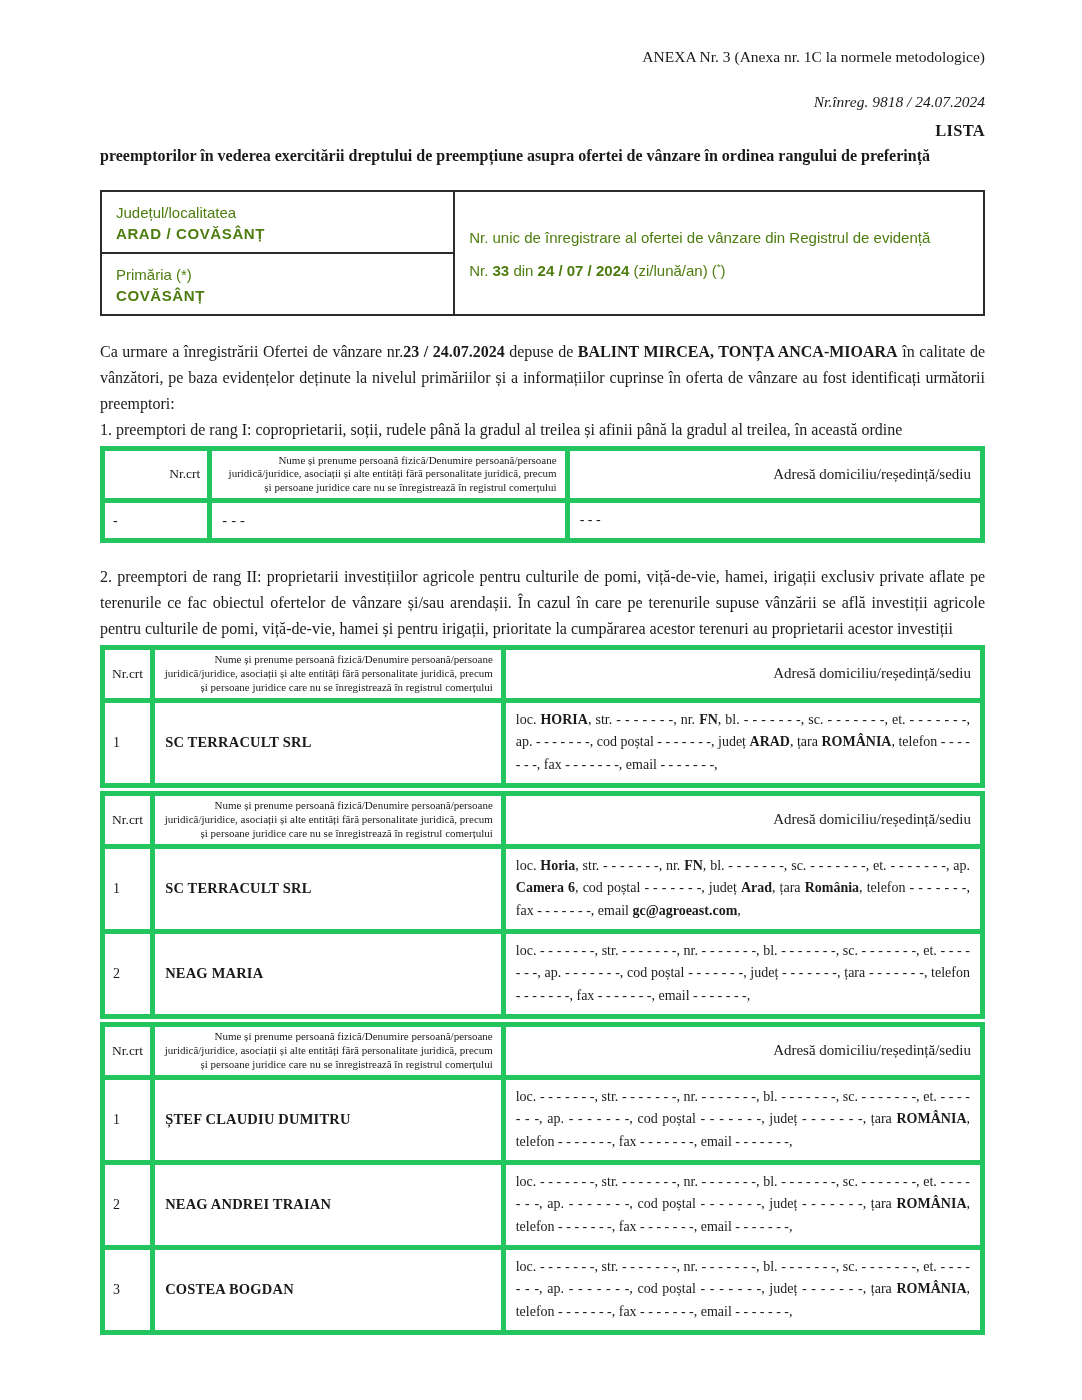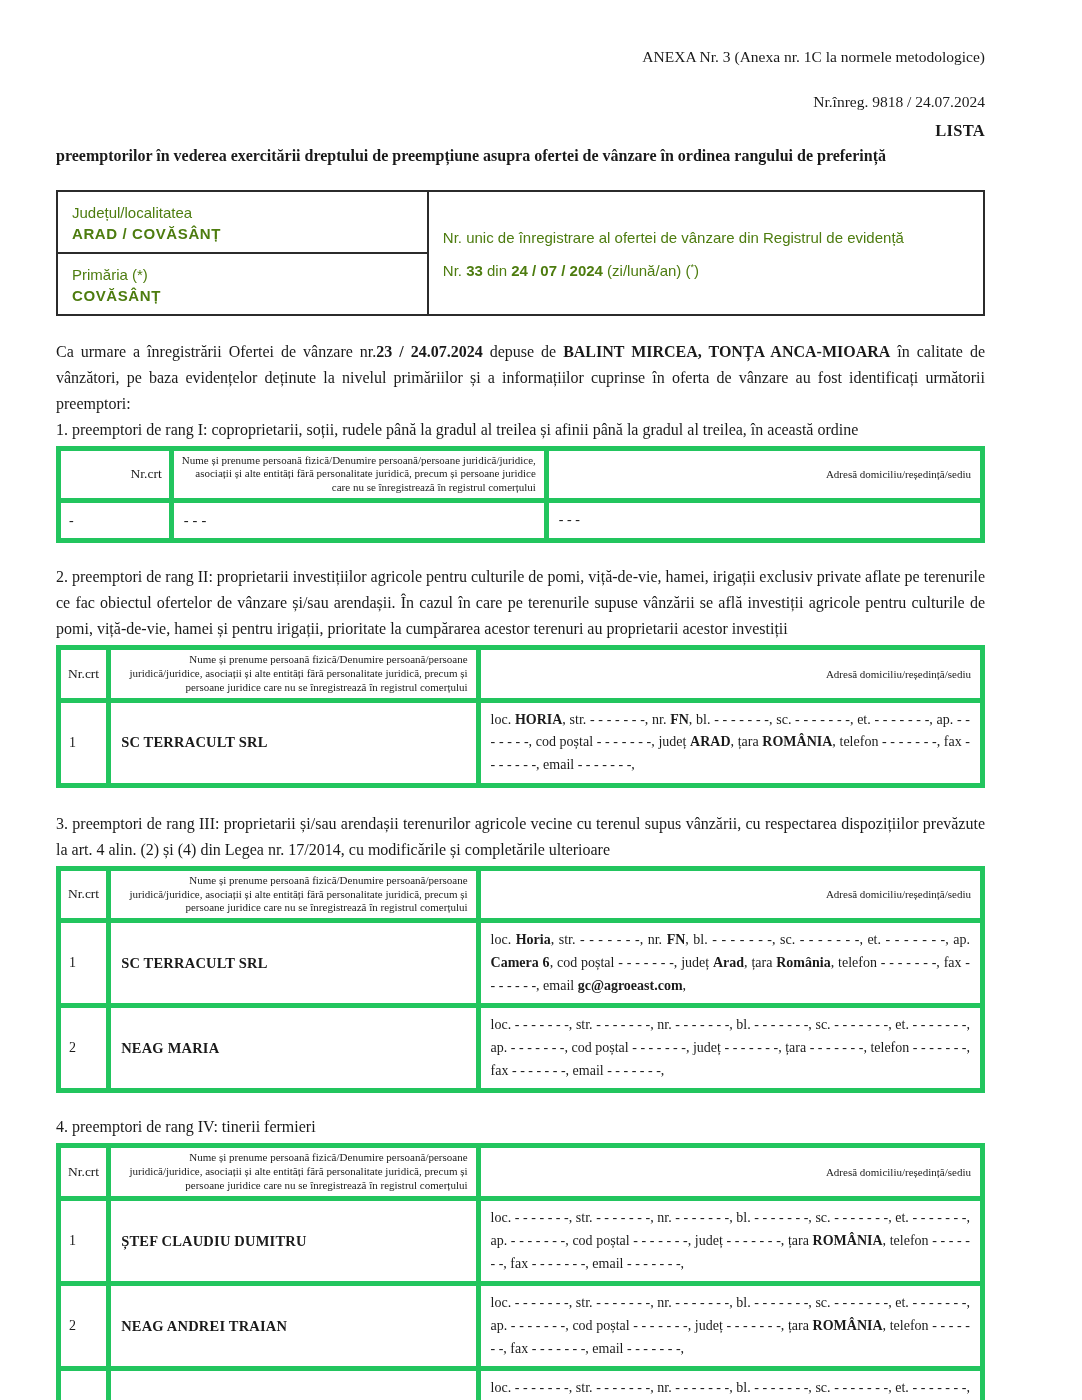--- a/index.html
+++ b/index.html
@@ -4,29 +4,29 @@
 <style>
   * { box-sizing: border-box; }
   html, body { margin: 0; padding: 0; background: #e8e8e8; }
   .page {
     width: 1082px;
     height: 1400px;
     margin: 0 auto;
     background: #ffffff;
     color: #1a1a1a;
     font-family: "Liberation Serif", serif;
-    padding: 48px 97px 30px 56px;
+    padding: 48px 97px 30px 100px;
     overflow: hidden;
   }
   .b { font-weight: bold; }
   sup { font-size: 9px; }
 
   
   .annex-line { text-align: right; font-size: 15.5px; }
-  .reg-line  { text-align: right; font-size: 15.5px; margin-top: 27px; }
+  .reg-line  { text-align: right; font-size: 15.5px; margin-top: 27px; font-style: italic; }
   .title     { text-align: right; font-weight: bold; font-size: 16.5px; margin-top: 10px; letter-spacing: 0.3px; }
   .subtitle  { text-align: left; font-weight: bold; font-size: 16px; line-height: 1.68; margin-top: 2px; }
 
   
   .info-table {
     width: 100%;
     border-collapse: collapse;
     margin-top: 20px;
     font-family: "Liberation Sans", sans-serif;
     font-size: 15px;
@@ -59,21 +59,21 @@
     width: 100%;
     border-collapse: collapse;
     border: 2px solid #1a1a1a;
     margin-top: 3px;
   }
   .rank-table th, .rank-table td { border: 5px solid #22c55e; }
   .rank-table thead tr { height: 46px; }
   .rank-table th { font-weight: normal; vertical-align: middle; text-align: right; }
   .h-nr   { font-size: 13.5px; text-align: left; padding: 3px 7px; }
   .h-name { font-size: 11px; text-align: justify; line-height: 1.27; padding: 3px 8px; }
-  .h-addr { font-size: 11px; text-align: left; padding: 3px 9px; }
+  .h-addr { font-size: 15px; text-align: left; padding: 3px 9px; }
   .t1 tbody tr { height: 38px; }
   .tn tbody tr { height: 64px; }
   .d-nr   { font-size: 14px; padding: 3px 8px; vertical-align: middle; }
   .d-name { font-size: 14.5px; font-weight: bold; padding: 3px 10px; vertical-align: middle; letter-spacing: 0.2px; }
   .d-name.plain { font-weight: normal; }
   .d-addr { font-size: 14px; padding: 6px 10px; line-height: 1.62; text-align: justify; vertical-align: middle; }
 </style>
 </head>
 <body>
 
@@ -146,21 +146,20 @@
     </thead>
     <tbody>
       <tr>
         <td class="d-nr">1</td>
         <td class="d-name">SC TERRACULT SRL</td>
         <td class="d-addr"><span>loc. </span><span class="b">HORIA</span><span>, str. - - - - - - -, nr. </span><span class="b">FN</span><span>, bl. - - - - - - -, sc. - - - - - - -, et. - - - - - - -, ap. - - - - - - -, cod poștal - - - - - - -, județ </span><span class="b">ARAD</span><span>, țara </span><span class="b">ROMÂNIA</span><span>, telefon - - - - - - -, fax - - - - - - -, email - - - - - - -,</span></td>
       </tr>
     </tbody>
   </table>
 
-  <div class="heading h3">3. preemptori de rang III: proprietarii și/sau arendașii terenurilor agricole vecine cu terenul supus vânzării, cu respectarea dispozițiilor prevăzute la art. 4 alin. (2) și (4) din Legea nr. 17/2014, cu modificările și completările ulterioare</div>
   <table class="rank-table tn">
     <colgroup>
         <col style="width:4.9%">
         <col style="width:40.2%">
         <col style="width:54.9%">
       </colgroup>
     <thead>
       <tr>
         <th class="h-nr">Nr.crt</th>
         <th class="h-name">Nume și prenume persoană fizică/Denumire persoană/persoane juridică/juridice, asociații și alte entități fără personalitate juridică, precum și persoane juridice care nu se înregistrează în registrul comerțului</th>
@@ -174,21 +173,20 @@
         <td class="d-addr"><span>loc. </span><span class="b">Horia</span><span>, str. - - - - - - -, nr. </span><span class="b">FN</span><span>, bl. - - - - - - -, sc. - - - - - - -, et. - - - - - - -, ap. </span><span class="b">Camera 6</span><span>, cod poștal - - - - - - -, județ </span><span class="b">Arad</span><span>, țara </span><span class="b">România</span><span>, telefon - - - - - - -, fax - - - - - - -, email </span><span class="b">gc@agroeast.com</span><span>,</span></td>
       </tr>
       <tr>
         <td class="d-nr">2</td>
         <td class="d-name">NEAG MARIA</td>
         <td class="d-addr"><span>loc. - - - - - - -, str. - - - - - - -, nr. - - - - - - -, bl. - - - - - - -, sc. - - - - - - -, et. - - - - - - -, ap. - - - - - - -, cod poștal - - - - - - -, județ - - - - - - -, țara - - - - - - -, telefon - - - - - - -, fax - - - - - - -, email - - - - - - -,</span></td>
       </tr>
     </tbody>
   </table>
 
-  <div class="heading h4">4. preemptori de rang IV: tinerii fermieri</div>
   <table class="rank-table tn">
     <colgroup>
         <col style="width:4.9%">
         <col style="width:40.2%">
         <col style="width:54.9%">
       </colgroup>
     <thead>
       <tr>
         <th class="h-nr">Nr.crt</th>
         <th class="h-name">Nume și prenume persoană fizică/Denumire persoană/persoane juridică/juridice, asociații și alte entități fără personalitate juridică, precum și persoane juridice care nu se înregistrează în registrul comerțului</th>

